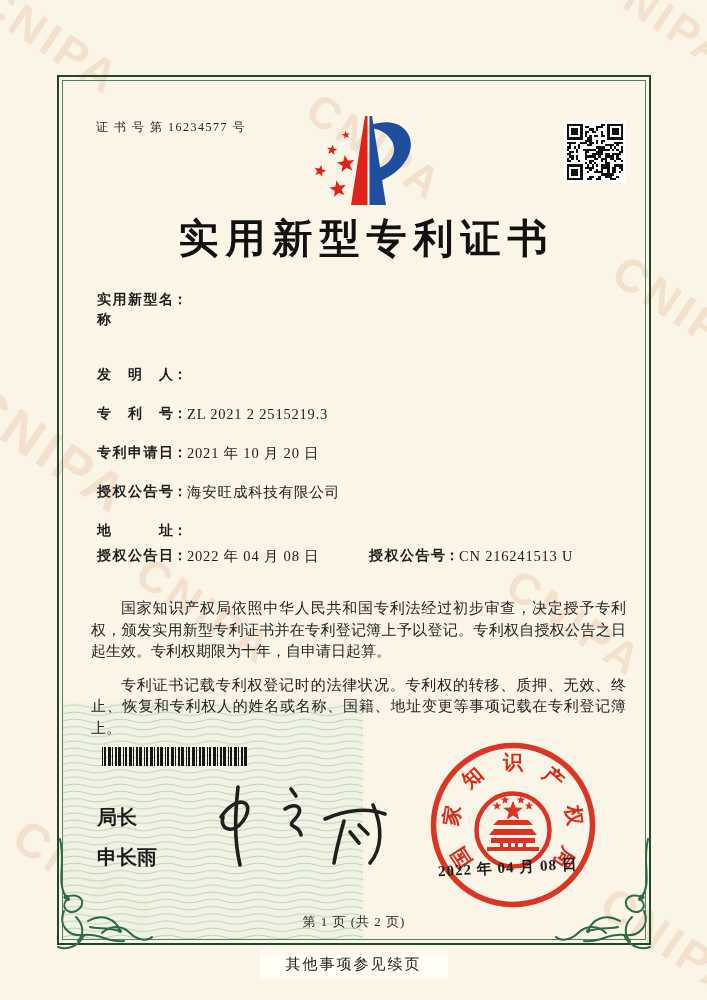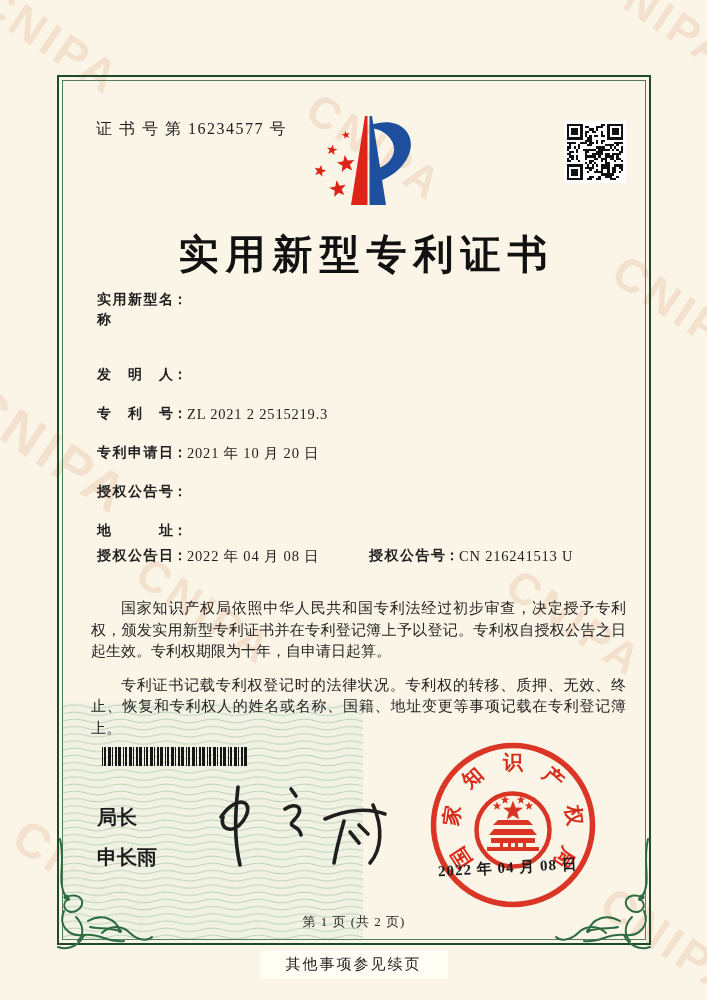--- a/index.html
+++ b/index.html
@@ -28,29 +28,29 @@
   .cert::after{
     content:"";position:absolute;left:3px;top:3px;right:3px;bottom:3px;
     border:1px solid #557d5c;pointer-events:none;
   }
   .waves{position:absolute;left:4px;right:4px;bottom:4px;height:236px;z-index:1;}
   .flourish{position:absolute;bottom:-10px;width:102px;height:120px;z-index:2;}
   .flourish.left{left:-6px;}
   .flourish.right{right:-6px;transform:scaleX(-1);}
   .cert-no{
     position:absolute;left:37px;top:42px;z-index:3;
-    font-size:16px;color:#1e1e1e;letter-spacing:1.5px;
+    font-size:12px;color:#1e1e1e;letter-spacing:1.5px;
   }
   .logo{position:absolute;left:242px;top:32px;width:122px;height:100px;z-index:3;}
   .qr{
     position:absolute;left:505px;top:44px;width:56px;height:56px;z-index:3;
     background:#ffffff;padding:3px;
   }
   .title{
-    position:absolute;left:18px;right:0;top:134px;z-index:3;margin:16px;
+    position:absolute;left:18px;right:0;top:134px;z-index:3;margin:0;
     text-align:center;font-size:40px;font-weight:700;color:#111;
     letter-spacing:7px;text-indent:7px;
   }
   .fields{position:absolute;left:38px;top:213px;width:500px;z-index:3;color:#1e1e1e;}
   .f-row{display:flex;align-items:flex-start;line-height:20px;margin-bottom:19px;}
   .f-row.first{margin-bottom:35px;}
   .f-row.addr{margin-bottom:5px;}
   .f-label{
     width:76px;flex:0 0 76px;font-size:14px;font-weight:700;
     text-align:justify;text-align-last:justify;
@@ -424,20 +424,21 @@
         <span class="f-value">ZL 2021 2 2515219.3</span>
       </div>
       <div class="f-row">
         <span class="f-label">专利申请日</span>
         <span class="f-colon">：</span>
         <span class="f-value">2021 年 10 月 20 日</span>
       </div>
       <div class="f-row">
         <span class="f-label">授权公告号</span>
         <span class="f-colon">：</span>
+        <span class="f-value">海安旺成科技有限公司</span>
       </div>
       <div class="f-row addr">
         <span class="f-label">地址</span>
         <span class="f-colon">：</span>
       </div>
       <div class="f-row grant">
         <span class="pair1">
           <span class="f-label">授权公告日</span>
           <span class="f-colon">：</span>
           <span class="f-value">2022 年 04 月 08 日</span>

